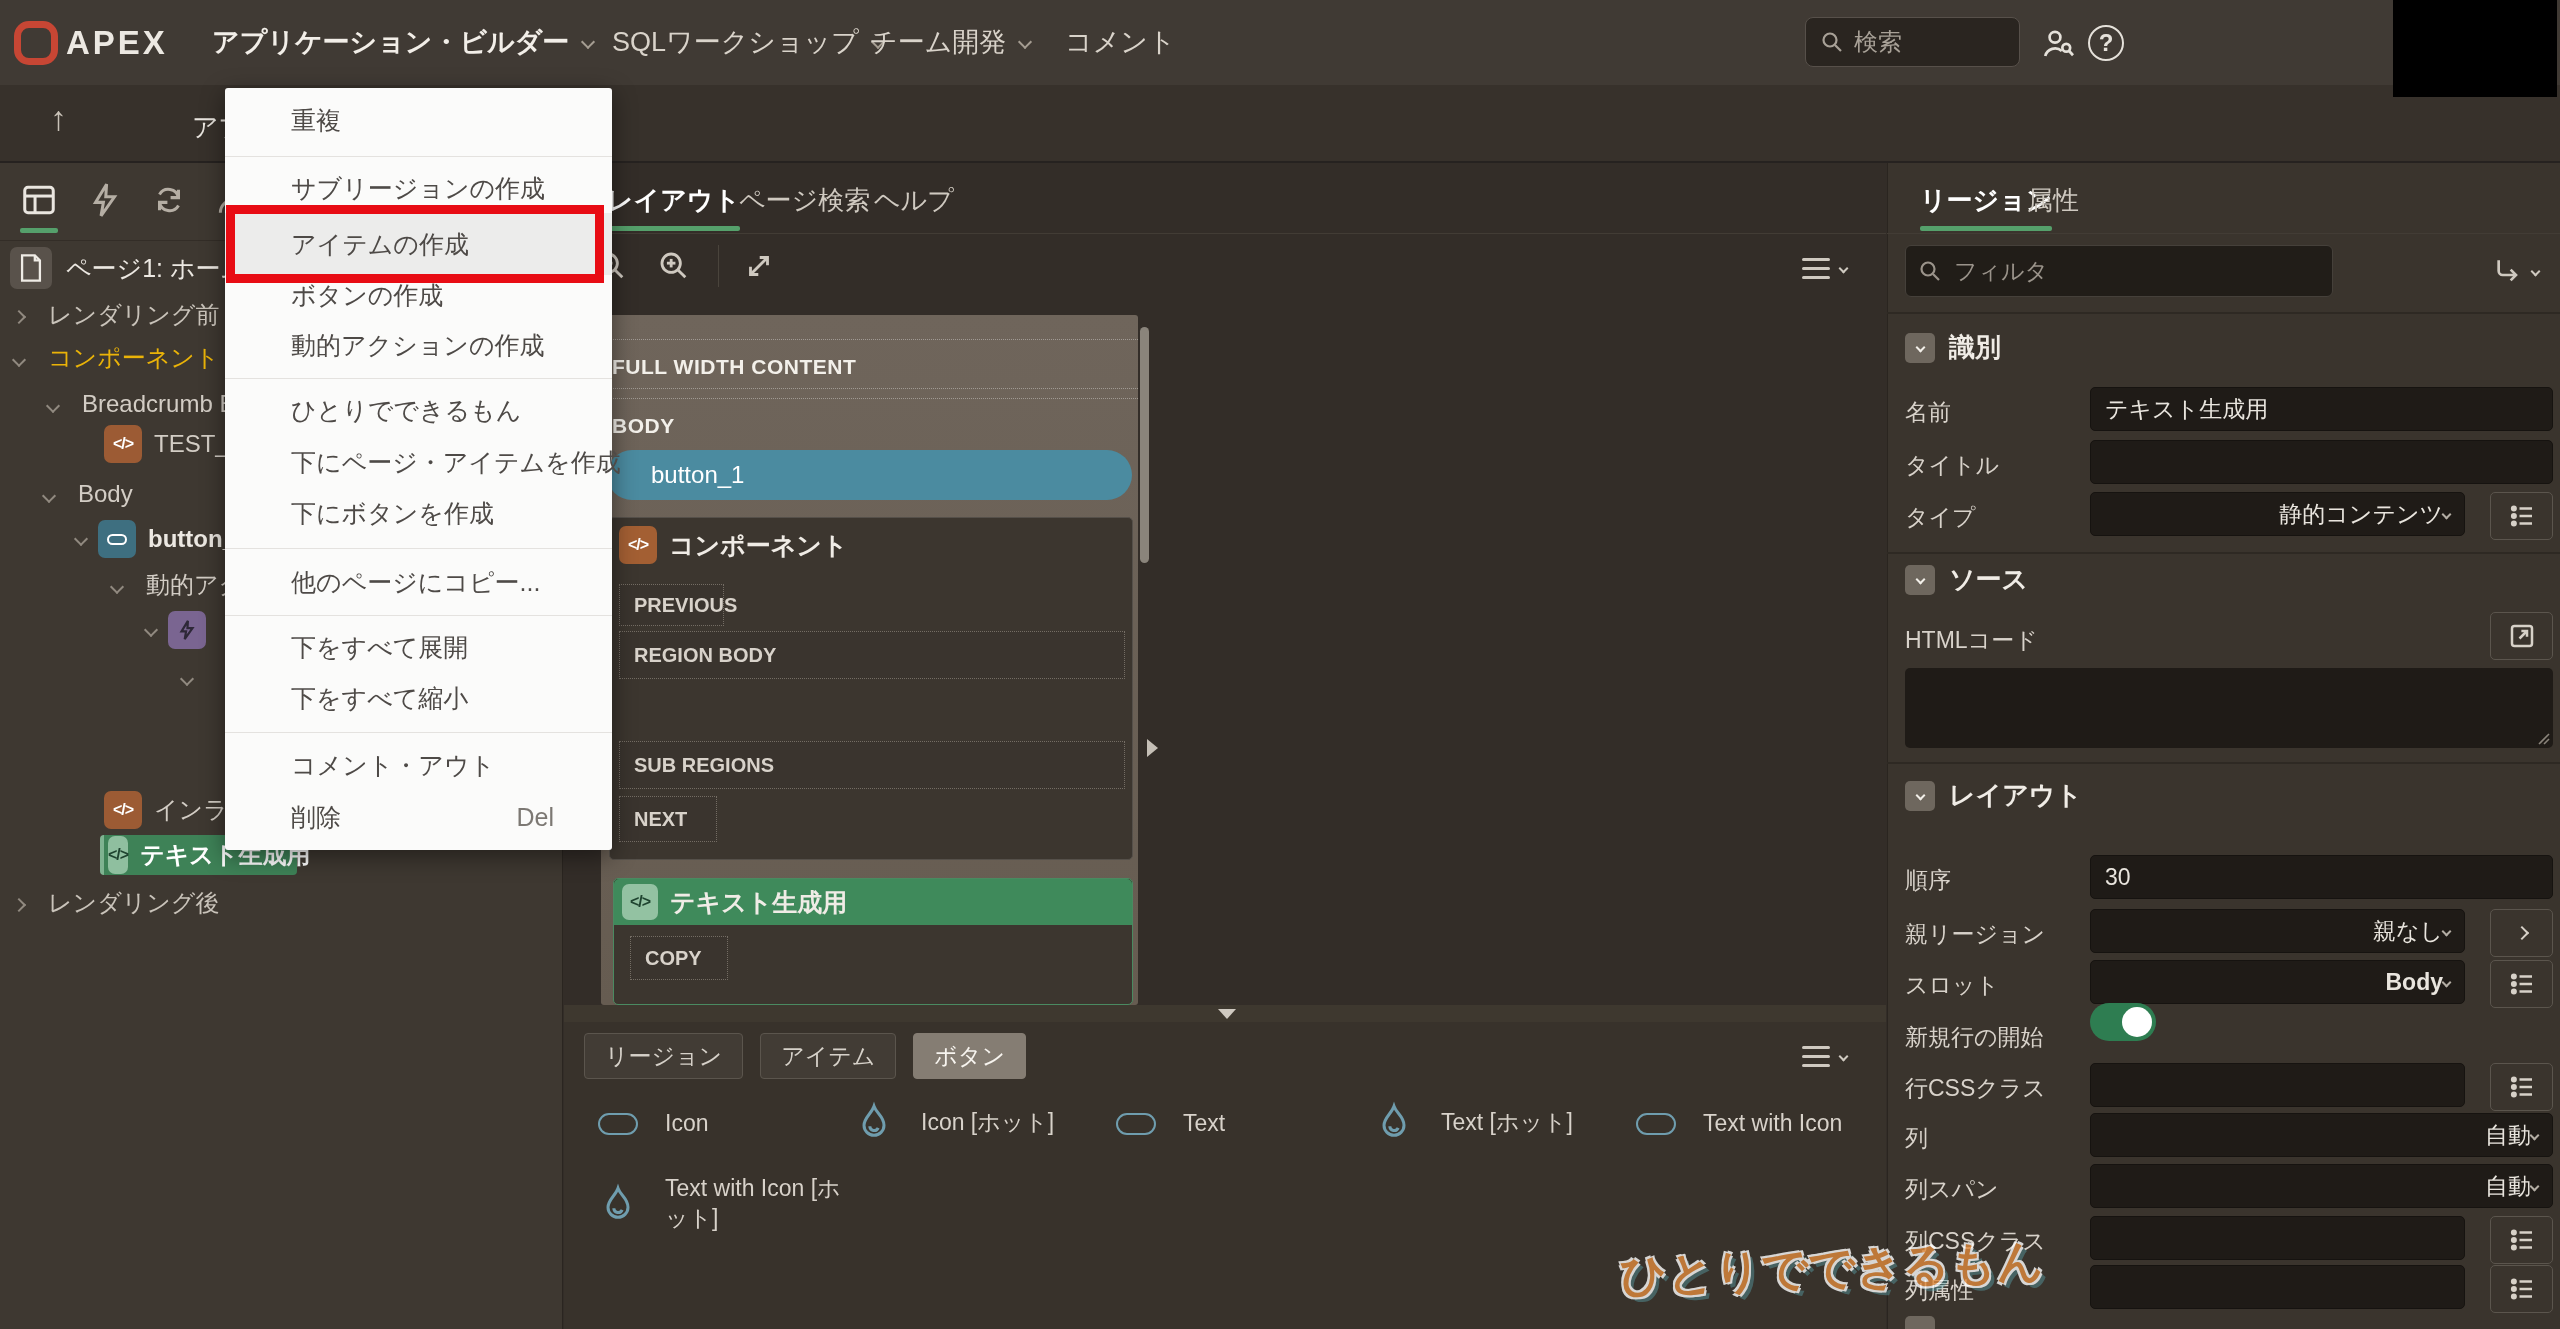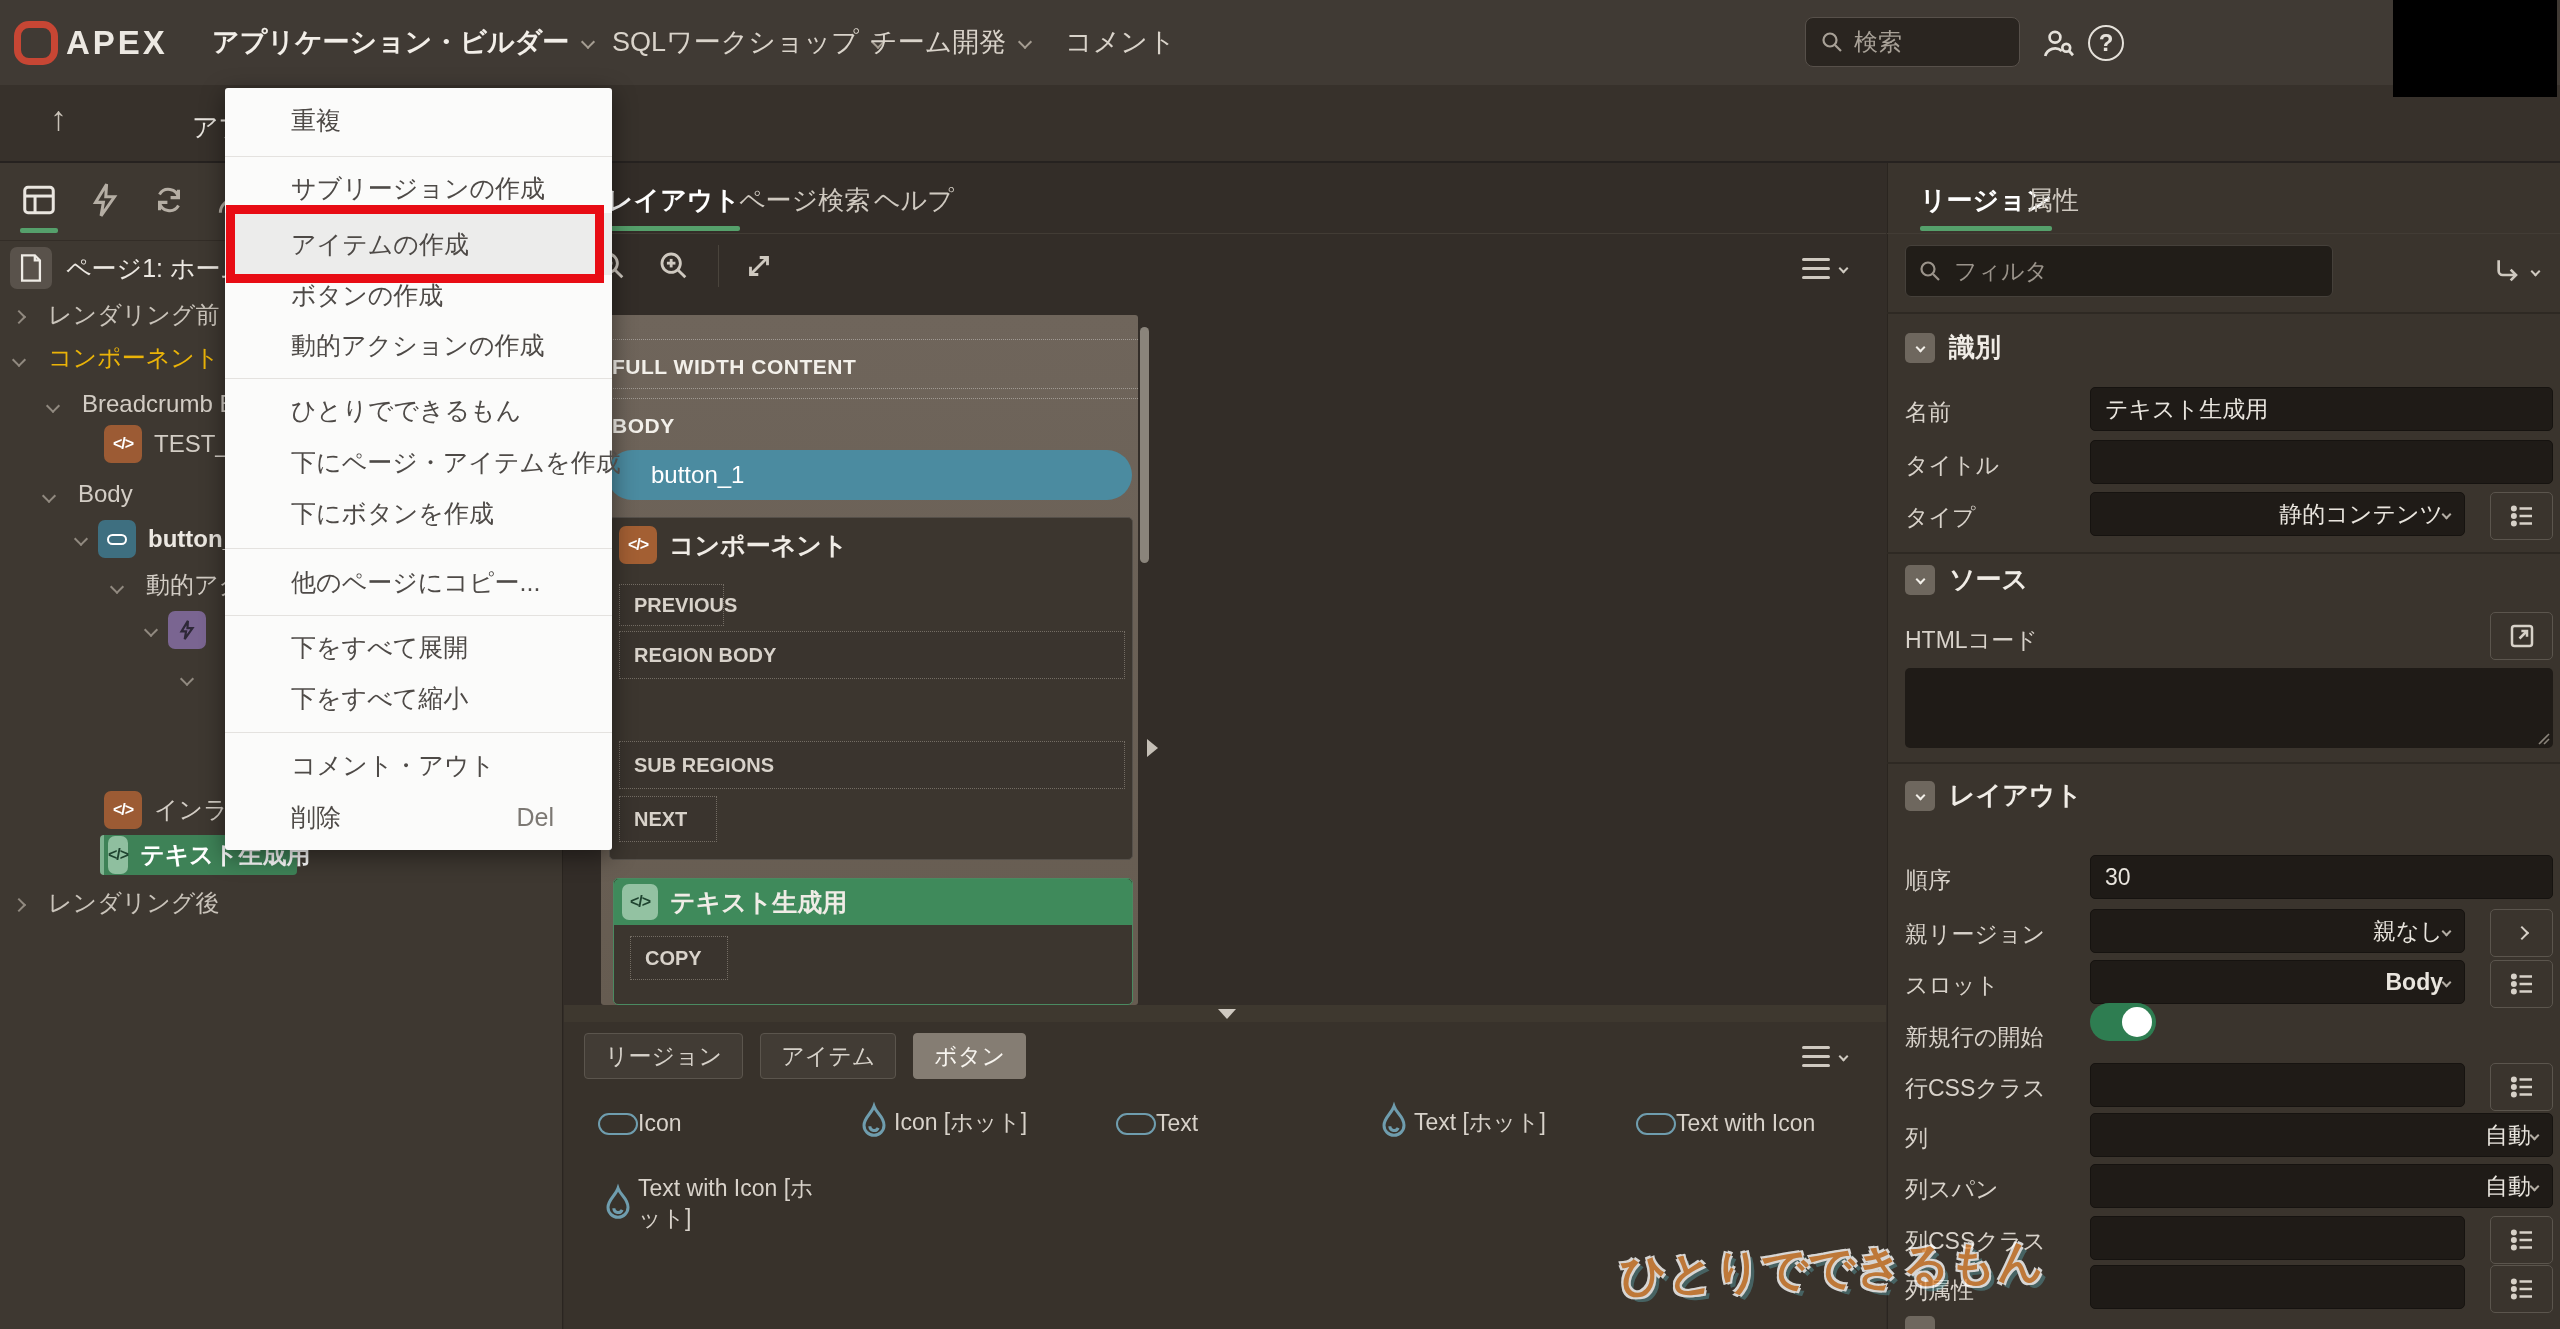--- a/index.html
+++ b/index.html
@@ -50,21 +50,21 @@
   .ctab{top:178px;height:44px;line-height:44px;font-size:26px;color:#cfc9c0;white-space:nowrap}
   .graypage{left:601px;top:315px;width:537px;height:690px;background:linear-gradient(#6f655b,#665c51);border-radius:3px}
   .dotline{position:absolute;left:0;right:0;border-top:1px dotted rgba(255,255,255,.35)}
   .slotlabel{position:absolute;font-size:21px;font-weight:bold;color:#f3f0ea;letter-spacing:.5px}
   .regionbox{position:absolute;border:1px dotted #746d64;color:#d8d2ca;font-size:20px;font-weight:bold;padding-left:14px;display:flex;align-items:center;background:rgba(0,0,0,.02)}
   .region{position:absolute;background:#3c362f;border:1px solid #55504a;border-radius:5px}
   .rhead{display:flex;align-items:center;gap:12px;padding:8px 0 8px 9px}
   .rtitle{font-size:25px;font-weight:bold;color:#f0ece6}
   .gtab{height:46px;line-height:44px;padding:0 20px;border:1px solid #5b554d;border-radius:4px;font-size:23px;color:#d6d1c9;background:#423c35;display:inline-block}
   .gtab.active{background:#857d73;color:#f7f4ef;border-color:#857d73}
-  .gitem{position:absolute;display:flex;align-items:center;gap:0;font-size:23px;color:#d8d2ca}
+  .gitem{position:absolute;display:flex;align-items:center;gap:27px;font-size:23px;color:#d8d2ca}
   .pillicon{width:40px;height:22px;border:2.5px solid #6f9dae;border-radius:12px}
   .hamb{display:flex;align-items:center;gap:10px;color:#cfc9c0}
   .hamb .lines{display:flex;flex-direction:column;gap:6px}
   .hamb .lines i{display:block;width:28px;height:3px;background:#cfc9c0;border-radius:2px}
   
   .filter{left:1905px;top:245px;width:428px;height:52px;background:#211d18;border:1px solid #45403a;border-radius:6px;display:flex;align-items:center;gap:12px;padding:0 12px}
   .filter input{background:transparent;border:none;outline:none;color:#cfc9c0;font-size:23px;width:330px;font-family:inherit}
   .filter input::placeholder{color:#9a938a}
   .sechead{position:absolute;display:flex;align-items:center;gap:14px}
   .secchk{width:30px;height:30px;background:#6e675e;border-radius:5px;display:flex;align-items:center;justify-content:center;color:#f2efe9}

